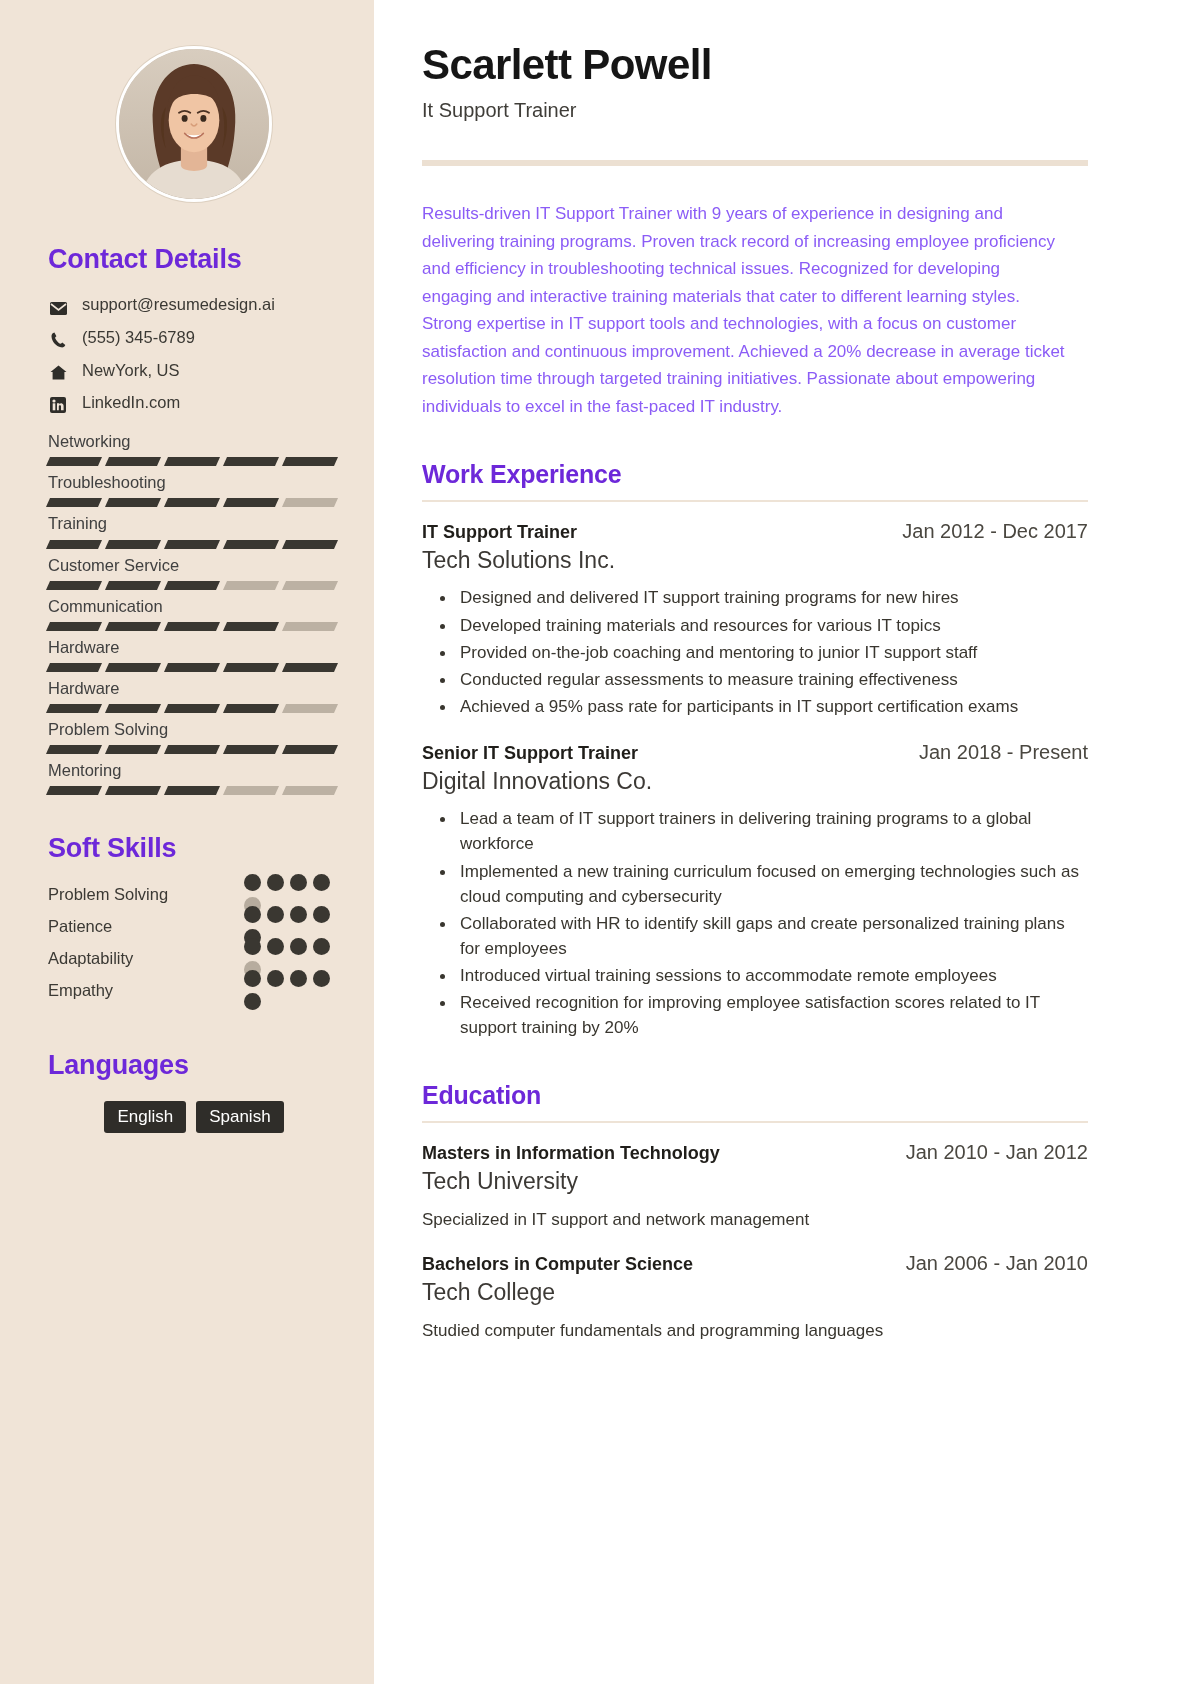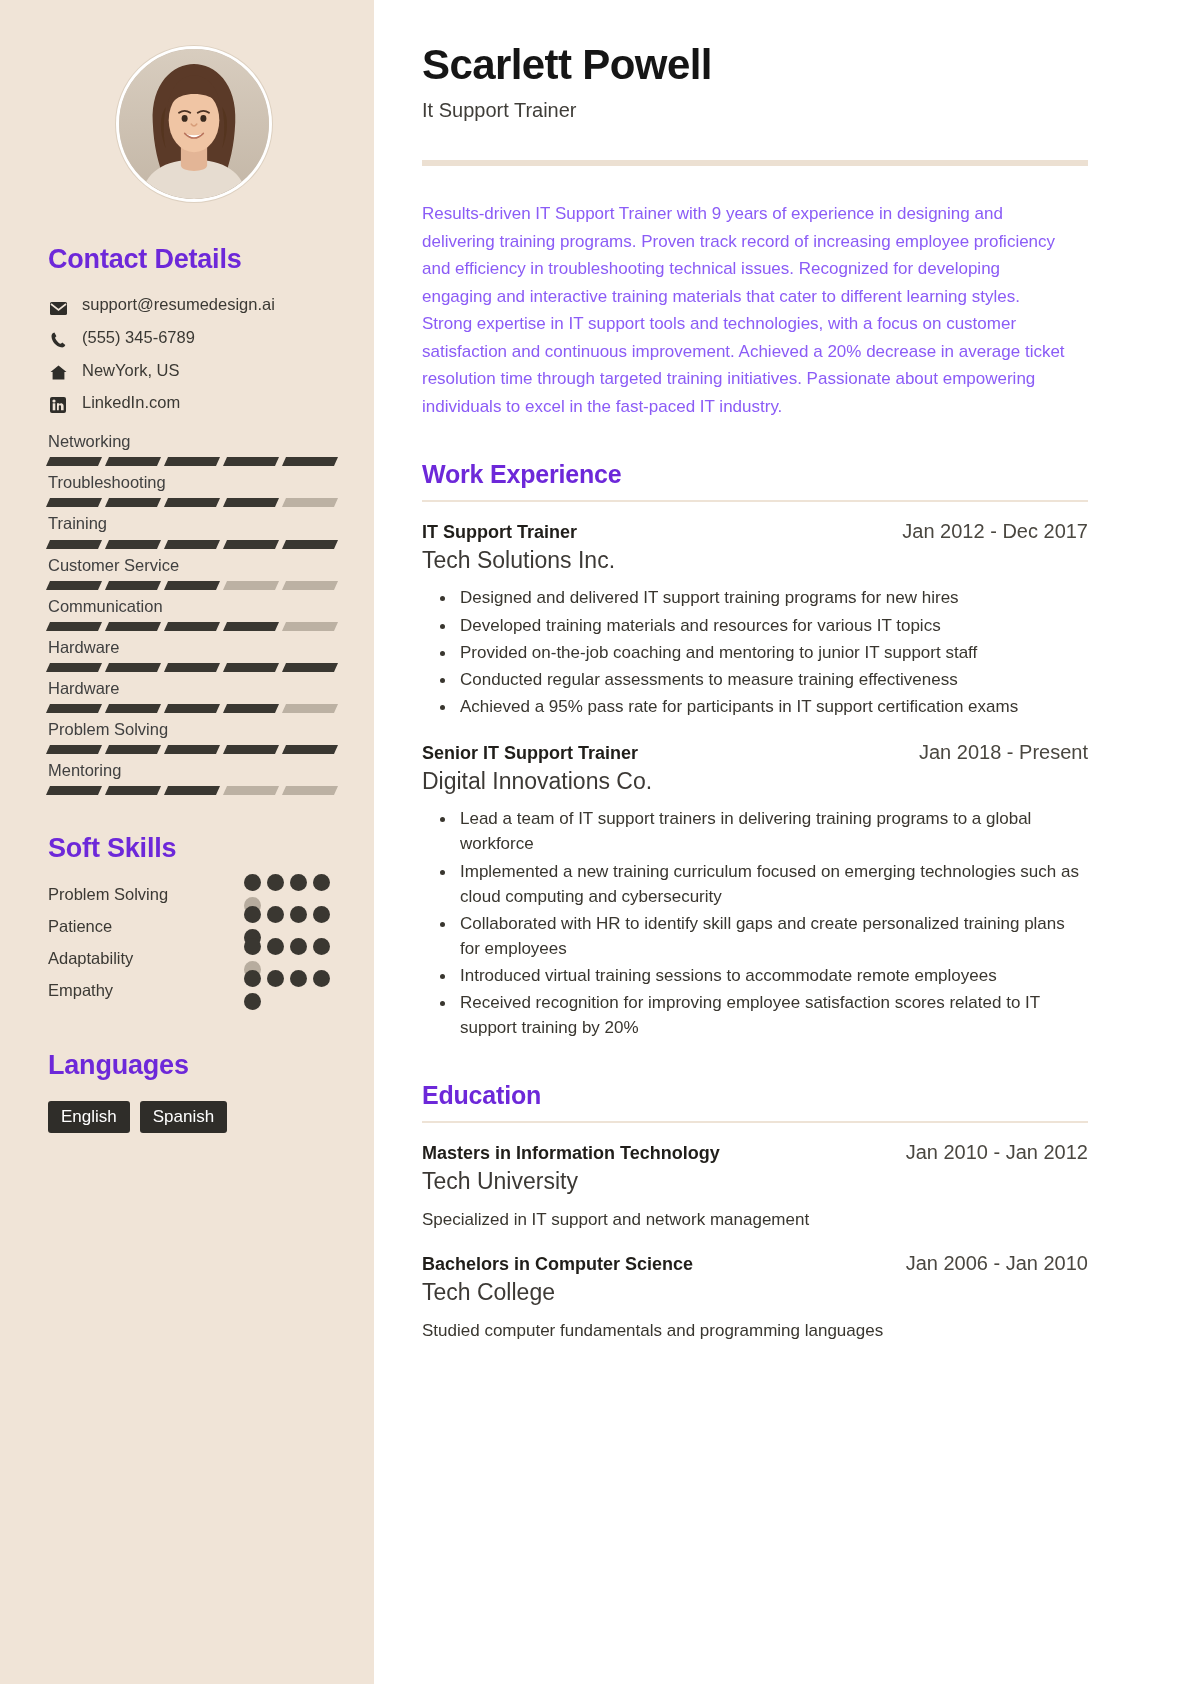--- a/index.html
+++ b/index.html
@@ -62,21 +62,21 @@
   }
   .soft-name { font-size: 16.5px; color:#3b3934; flex:1; padding-top:1px; }
   .dots {
     width: 96px; display:flex; flex-wrap: wrap; gap: 6px;
     margin-top: -10px;
   }
   .dot { width: 17px; height: 17px; border-radius: 50%; background:#3a3731; }
   .dot.off { background:#b7ac9e; }
 
   
-  .lang-row { display:flex; gap: 10px; flex-wrap: wrap; margin-top: 20px; }
+  .lang-row { display:flex; gap: 10px; flex-wrap: wrap; margin-top: 20px; justify-content: center; }
   .lang-chip {
     background:#2f2d29; color:#ffffff; font-size: 17px;
     padding: 7px 13px 8px; border-radius: 3px; line-height:1;
   }
 
   
   .main { flex:1; padding: 42px 112px 40px 48px; }
   .name { font-size: 42px; font-weight: bold; color:#161616; letter-spacing:-0.6px; line-height:1.1; }
   .role { font-size: 20px; color:#3f3d38; margin-top: 11px; font-weight: 400; }
   .rule { height: 6px; background:#ece0d2; margin: 38px 0 34px 0; }

